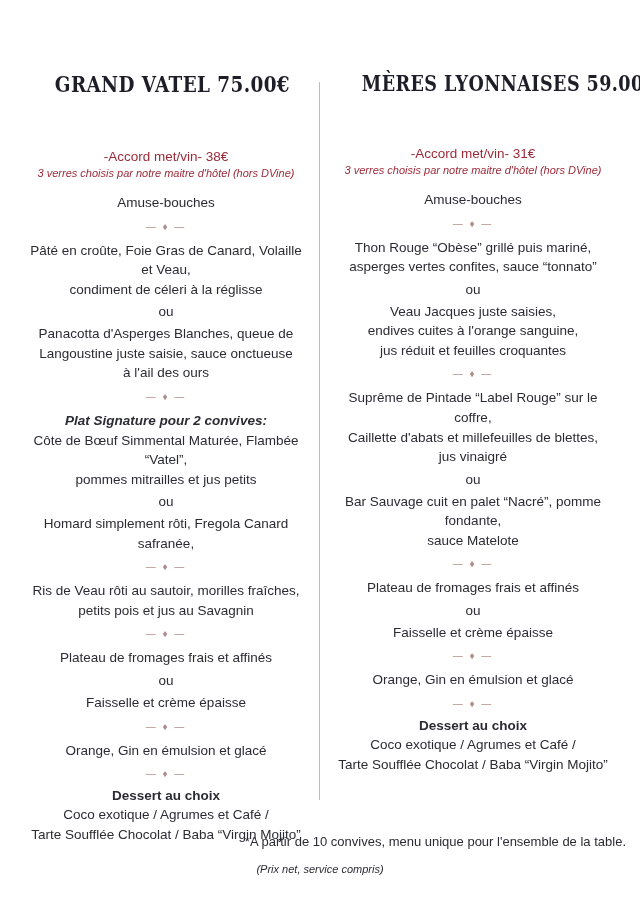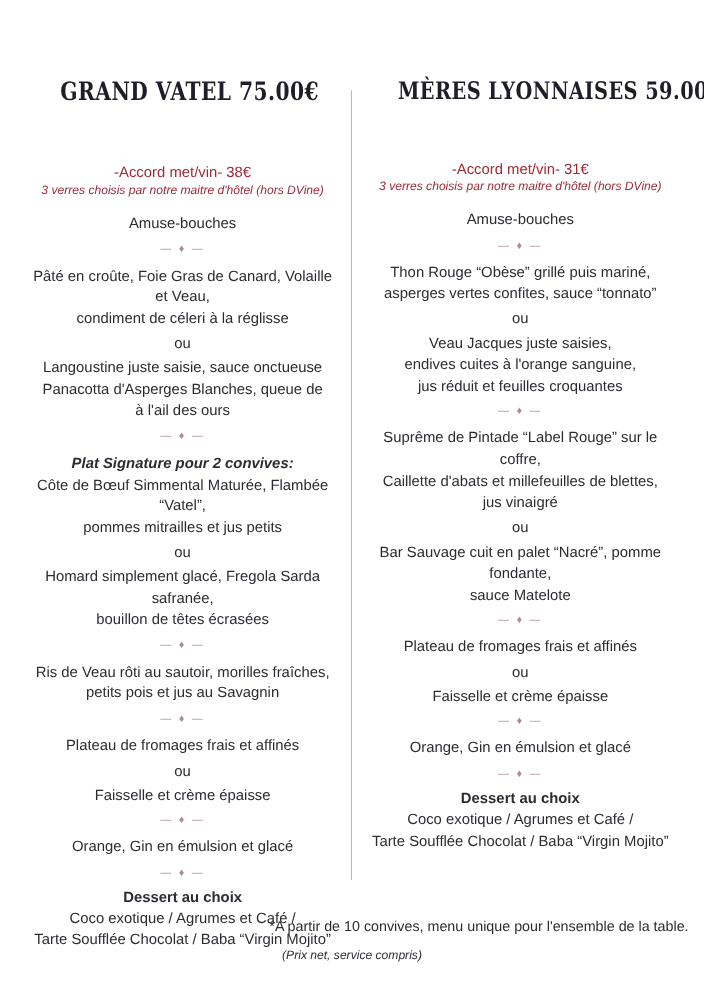--- a/index.html
+++ b/index.html
@@ -127,36 +127,35 @@
 
       <div class="course">Amuse-bouches</div>
       <div class="sep"></div>
 
       <div class="course">
         <div>Pâté en croûte, Foie Gras de Canard, Volaille et Veau,</div>
         <div>condiment de céleri à la réglisse</div>
       </div>
       <div class="ou">ou</div>
       <div class="course">
+        <div>Panacotta d'Asperges Blanches, queue de</div>
         <div>Langoustine juste saisie, sauce onctueuse</div>
-        <div>Panacotta d'Asperges Blanches, queue de</div>
         <div>à l'ail des ours</div>
       </div>
 
       <div class="sep"></div>
 
       <div class="course bolditalic">Plat Signature pour 2 convives:</div>
       <div class="course">
         <div>Côte de Bœuf  Simmental Maturée, Flambée “Vatel”,</div>
         <div>pommes mitrailles  et jus petits</div>
       </div>
       <div class="ou">ou</div>
       <div class="course">
-        <div>Homard simplement glacé, Fregola Sarda safranée,</div>
-        <div>bouillon de têtes écrasées</div>
+        <div>Homard simplement rôti, Fregola Canard safranée,</div>
       </div>
 
       <div class="sep"></div>
 
       <div class="course">
         <div>Ris de Veau rôti au sautoir, morilles fraîches,</div>
         <div>petits pois et jus au Savagnin</div>
       </div>
 
       <div class="sep"></div>

